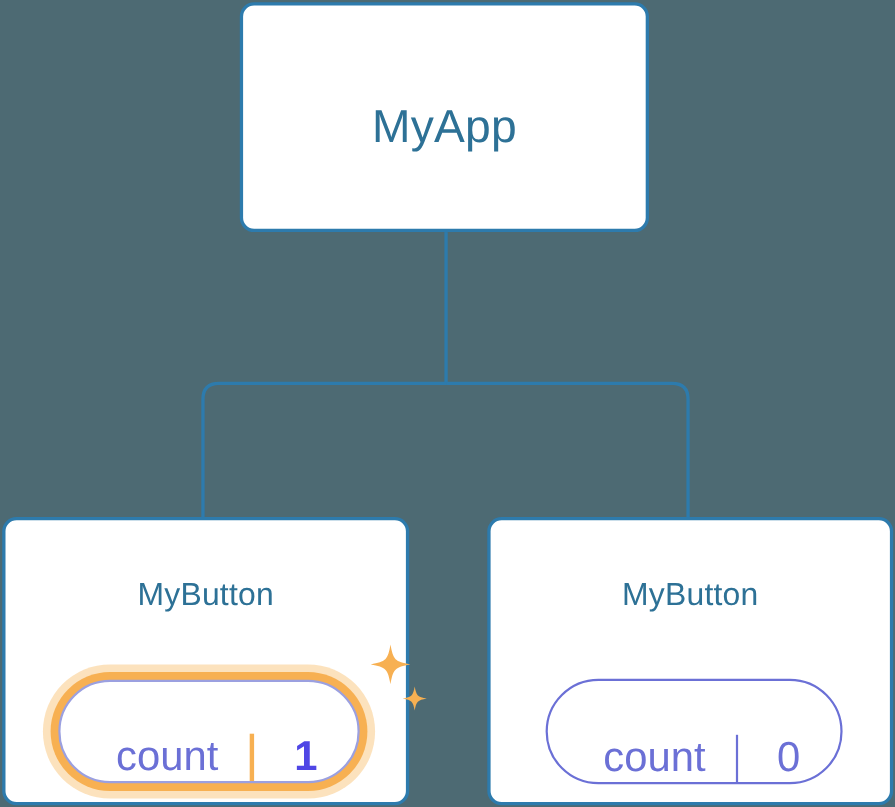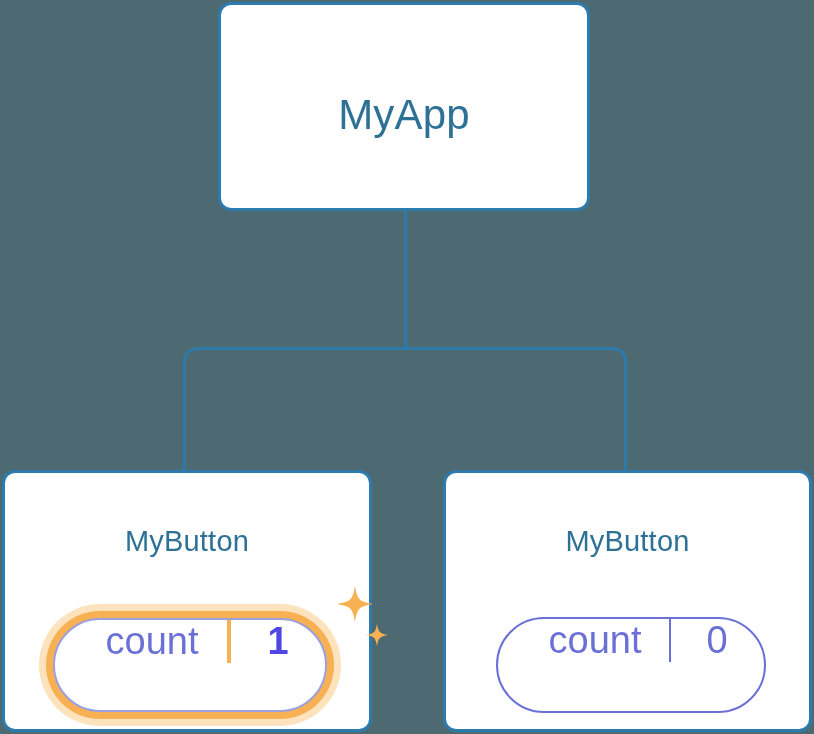--- a/index.html
+++ b/index.html
@@ -89,21 +89,21 @@
   .pill-wrap {
     position: absolute;
     display: flex;
     align-items: center;
     justify-content: center;
   }
 
   .pill {
     position: relative;
     display: flex;
-    align-items: flex-start;
+    align-items: flex-end;
     background: #ffffff;
     box-sizing: border-box;
     border-radius: 999px;
   }
 
   .pill-cell {
     display: flex;
     align-items: center;
     justify-content: center;
     box-sizing: border-box;

